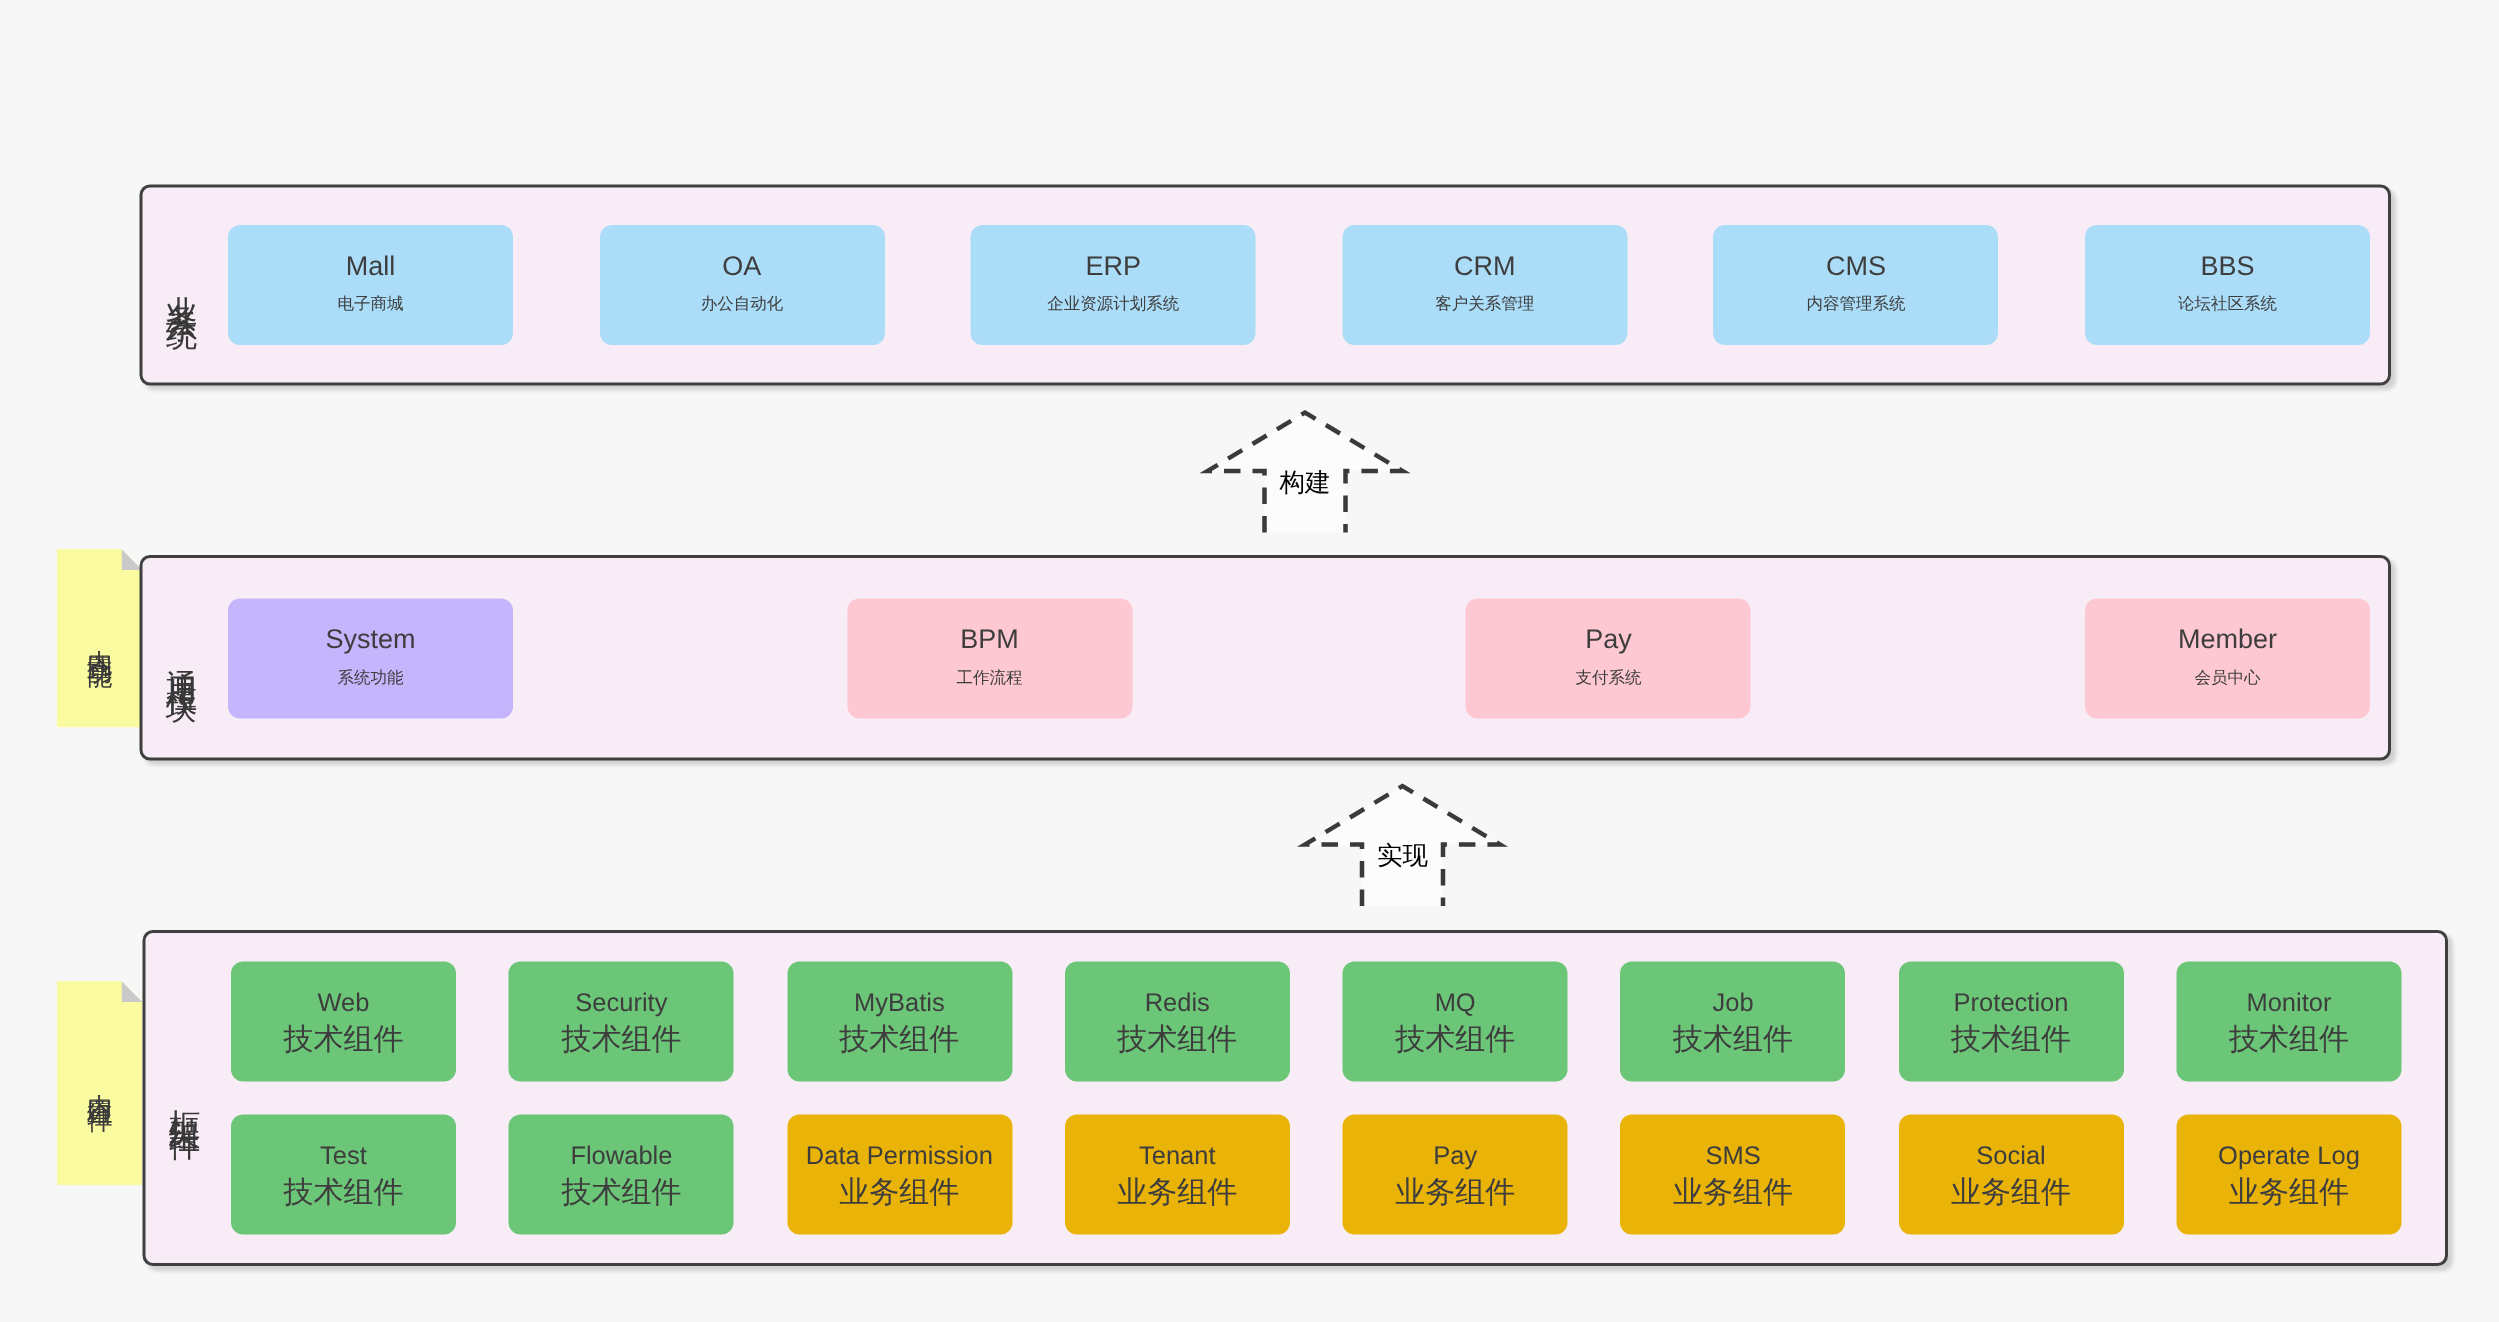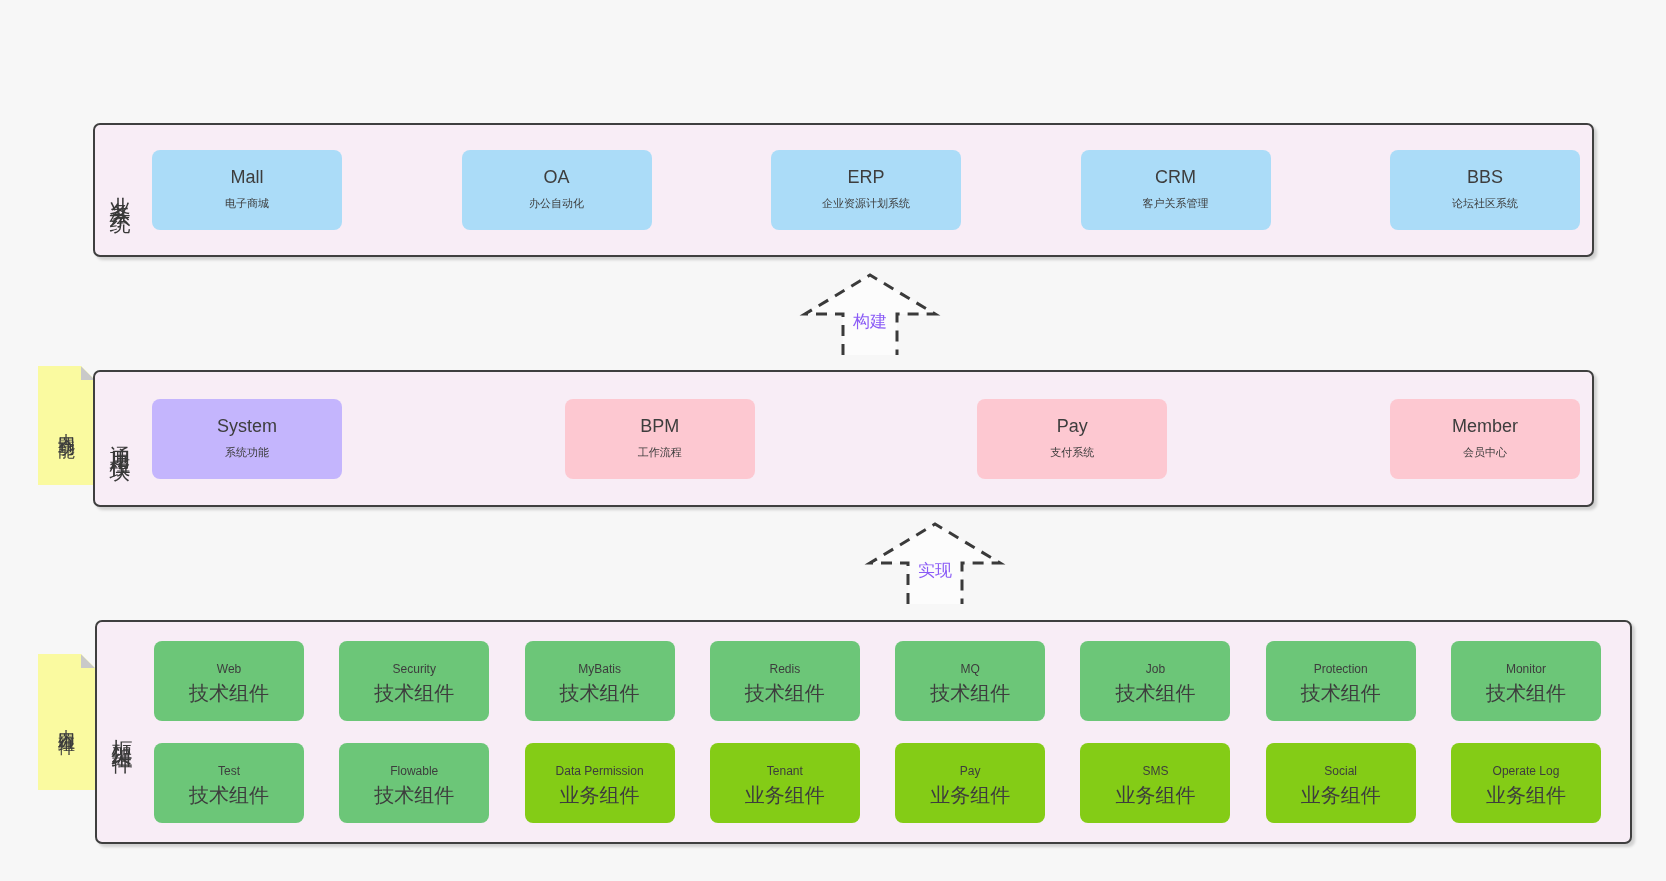--- a/index.html
+++ b/index.html
@@ -35,27 +35,27 @@
   #layer-components .layer-rows{right:29px;}
   .row{display:flex;justify-content:space-between;}
   .box{
     width:190px;height:80px;border-radius:8px;
     display:flex;flex-direction:column;justify-content:center;align-items:center;
     text-align:center;line-height:26px;
   }
   .box-title{font-size:18px;}
   .box-sub{font-size:11px;}
   #layer-components .box{width:150px;line-height:24px;}
-  #layer-components .box-title{font-size:12px;}
+  #layer-components .box-title{font-size:17px;}
   #layer-components .box-sub{font-size:20px;}
   .blue{background:#abdcf8;}
   .red{background:#c4b5fd;}
   .pink{background:#fdc8d1;}
   .green{background:#6cc678;}
-  .lightgreen{background:#84cc16;}
+  .lightgreen{background:#eab308;}
   .sticky{
     position:absolute;width:57px;background:#fafaa0;
     z-index:1;
     clip-path:polygon(0 0,calc(100% - 14px) 0,100% 14px,100% 100%,0 100%);
     display:flex;align-items:center;justify-content:center;
   }
   .sticky::before{
     content:"";position:absolute;top:0;right:0;width:14px;height:14px;
     background:#c9c9c9;
     clip-path:polygon(0 0,100% 100%,0 100%);
@@ -67,21 +67,21 @@
     font-size:17px;letter-spacing:3px;color:#3a3a3a;
   }
   .arrow{position:absolute;z-index:1;}
   #arrow-build{left:795px;top:268px;width:150px;height:88px;}
   #arrow-implement{left:860px;top:515px;width:150px;height:92px;}
   .arrow svg{display:block;width:100%;height:100%;}
   .arrow-label{
     position:absolute;left:50%;top:47%;
     transform:translateX(-50%);
     background:#fcfcfc;padding:1px 4px;
-    font-size:17px;color:#8b5cf6;white-space:nowrap;
+    font-size:17px;color:#000000;white-space:nowrap;
   }
 </style>
 </head>
 <body>
 
 <div class="layer" id="layer-business">
   <div class="v-label">业务系统</div>
   <div class="layer-rows">
     <div class="row">
       <div class="box blue">
@@ -92,20 +92,24 @@
         <div class="box-title">OA</div>
         <div class="box-sub">办公自动化</div>
       </div>
       <div class="box blue">
         <div class="box-title">ERP</div>
         <div class="box-sub">企业资源计划系统</div>
       </div>
       <div class="box blue">
         <div class="box-title">CRM</div>
         <div class="box-sub">客户关系管理</div>
+      </div>
+      <div class="box blue">
+        <div class="box-title">CMS</div>
+        <div class="box-sub">内容管理系统</div>
       </div>
       <div class="box blue">
         <div class="box-title">BBS</div>
         <div class="box-sub">论坛社区系统</div>
       </div>
     </div>
   </div>
 </div>
 
 <div class="arrow" id="arrow-build">

